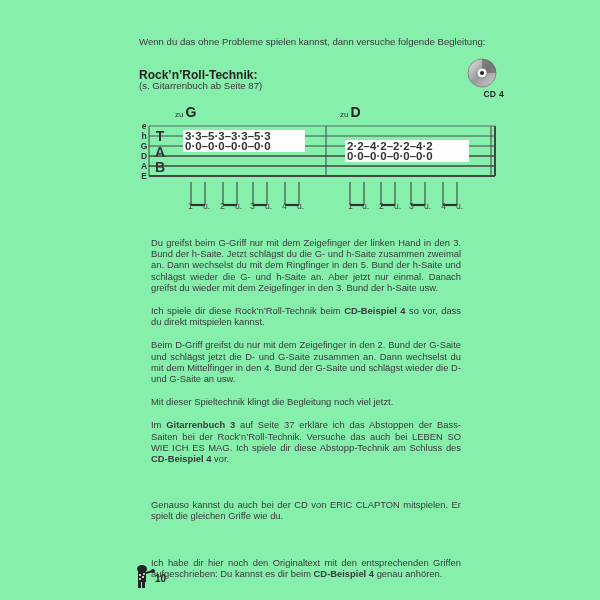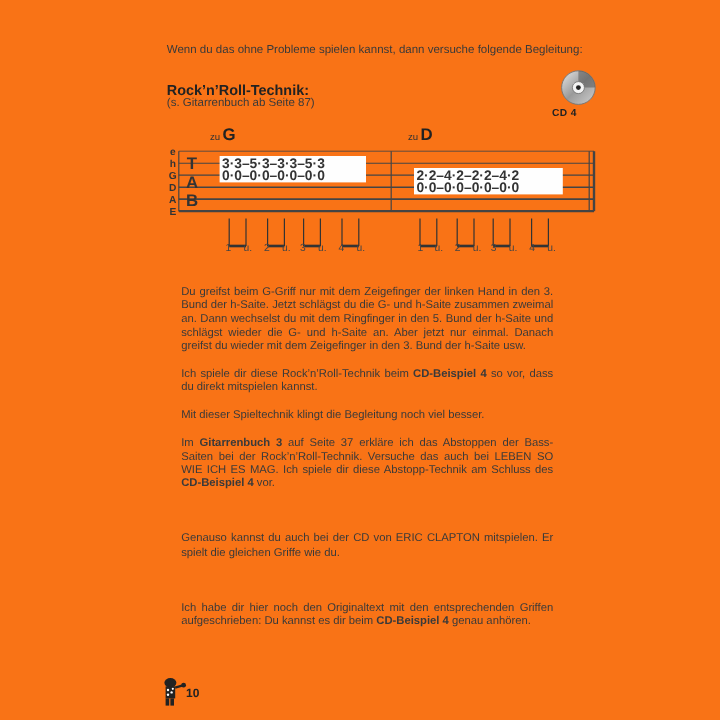--- a/index.html
+++ b/index.html
@@ -1,21 +1,21 @@
 <!DOCTYPE html>
 <html><head>
   <meta charset="utf-8">
   <style>
     html, body { margin: 0; padding: 0; background: #fff; }
     body { width: 600px; height: 600px; position: relative; overflow: hidden; font-family: "Liberation Sans", sans-serif; color: #333; }
-    .page { position: absolute; left: 0; top: 0; width: 600px; height: 600px; background: #f97316; }
+    .page { position: absolute; left: 0; top: 0; width: 600px; height: 600px; background: #86efac; }
     .intro { position: absolute; left: 139px; top: 36px; font-size: 9.6px; color: #3a3a3a; }
     .section-title { position: absolute; left: 139px; top: 68px; font-size: 12px; font-weight: bold; color: #222; }
     .section-sub { position: absolute; left: 139px; top: 80px; font-size: 9.6px; color: #3a3a3a; }
-    .cd { position: absolute; left: 460px; top: 58px; width: 44px; text-align: left; }
+    .cd { position: absolute; left: 460px; top: 58px; width: 44px; text-align: right; }
     .cd svg { display: block; margin: 0 auto; }
     .cd-label { font-size: 8.5px; font-weight: bold; color: #222; margin-top: 1px; letter-spacing: 0.3px; }
     .zu { position: absolute; top: 104px; font-size: 8px; color: #333; }
     .zu b { font-size: 14px; font-weight: bold; color: #222; margin-left: 2px; }
     .tab { position: absolute; left: 0; top: 0; }
     .body-text { position: absolute; left: 139px; width: 334px; font-size: 9.4px; line-height: 11.2px; color: #3a3a3a; text-align: justify; }
     .body-text p { margin: 12px; }
     .body-text .gap { height: 11px; }
     .footer { position: absolute; left: 134px; top: 563px; }
     .page-num { position: absolute; left: 155px; top: 573px; font-size: 10px; font-weight: bold; color: #222; }
@@ -141,21 +141,22 @@
     <span style="position:absolute; left:394px;">u.</span>
     <span style="position:absolute; left:409px;">3</span>
     <span style="position:absolute; left:424px;">u.</span>
     <span style="position:absolute; left:441px;">4</span>
     <span style="position:absolute; left:456px;">u.</span>
   </div>
 
   <div class="body-text" style="top:225px;">
     <p>Du greifst beim G-Griff nur mit dem Zeigefinger der linken Hand in den 3. Bund der h-Saite. Jetzt schlägst du die G- und h-Saite zusammen zweimal an. Dann wechselst du mit dem Ringfinger in den 5. Bund der h-Saite und schlägst wieder die G- und h-Saite an. Aber jetzt nur einmal. Danach greifst du wieder mit dem Zeigefinger in den 3. Bund der h-Saite usw.</p>
     <p><span>Ich spiele dir diese Rock’n’Roll-Technik beim </span><b>CD-Beispiel 4</b><span> so vor, dass du direkt mitspielen kannst.</span></p>
-    <p>Mit dieser Spieltechnik klingt die Begleitung noch viel besser.</p>
+    <p>Beim D-Griff greifst du nur mit dem Zeigefinger in den 2. Bund der G-Saite und schlägst jetzt die D- und G-Saite zusammen an. Dann wechselst du mit dem Mittelfinger in den 4. Bund der G-Saite und schlägst wieder die D- und G-Saite an usw.</p>
+    <p>Mit dieser Spieltechnik klingt die Begleitung noch viel jetzt.</p>
     <p><span>Im </span><b>Gitarrenbuch 3</b><span> auf Seite 37 erkläre ich das Abstoppen der Bass-Saiten bei der Rock’n’Roll-Technik. Versuche das auch bei LEBEN SO WIE ICH ES MAG. Ich spiele dir diese Abstopp-Technik am Schluss des </span><b>CD-Beispiel 4</b><span> vor.</span></p>
     <div class="gap"></div>
     <p>Genauso kannst du auch bei der CD von ERIC CLAPTON mitspielen. Er spielt die gleichen Griffe wie du.</p>
     <div class="gap"></div>
     <p><span>Ich habe dir hier noch den Originaltext mit den entsprechenden Griffen aufgeschrieben: Du kannst es dir beim </span><b>CD-Beispiel 4</b><span> genau anhören.</span></p>
   </div>
 
   <svg class="footer" width="22" height="26" viewBox="0 0 22 26">
     <ellipse cx="8" cy="6" rx="5" ry="4" fill="#222"></ellipse>
     <rect x="4" y="9" width="8" height="10" fill="#222"></rect>

